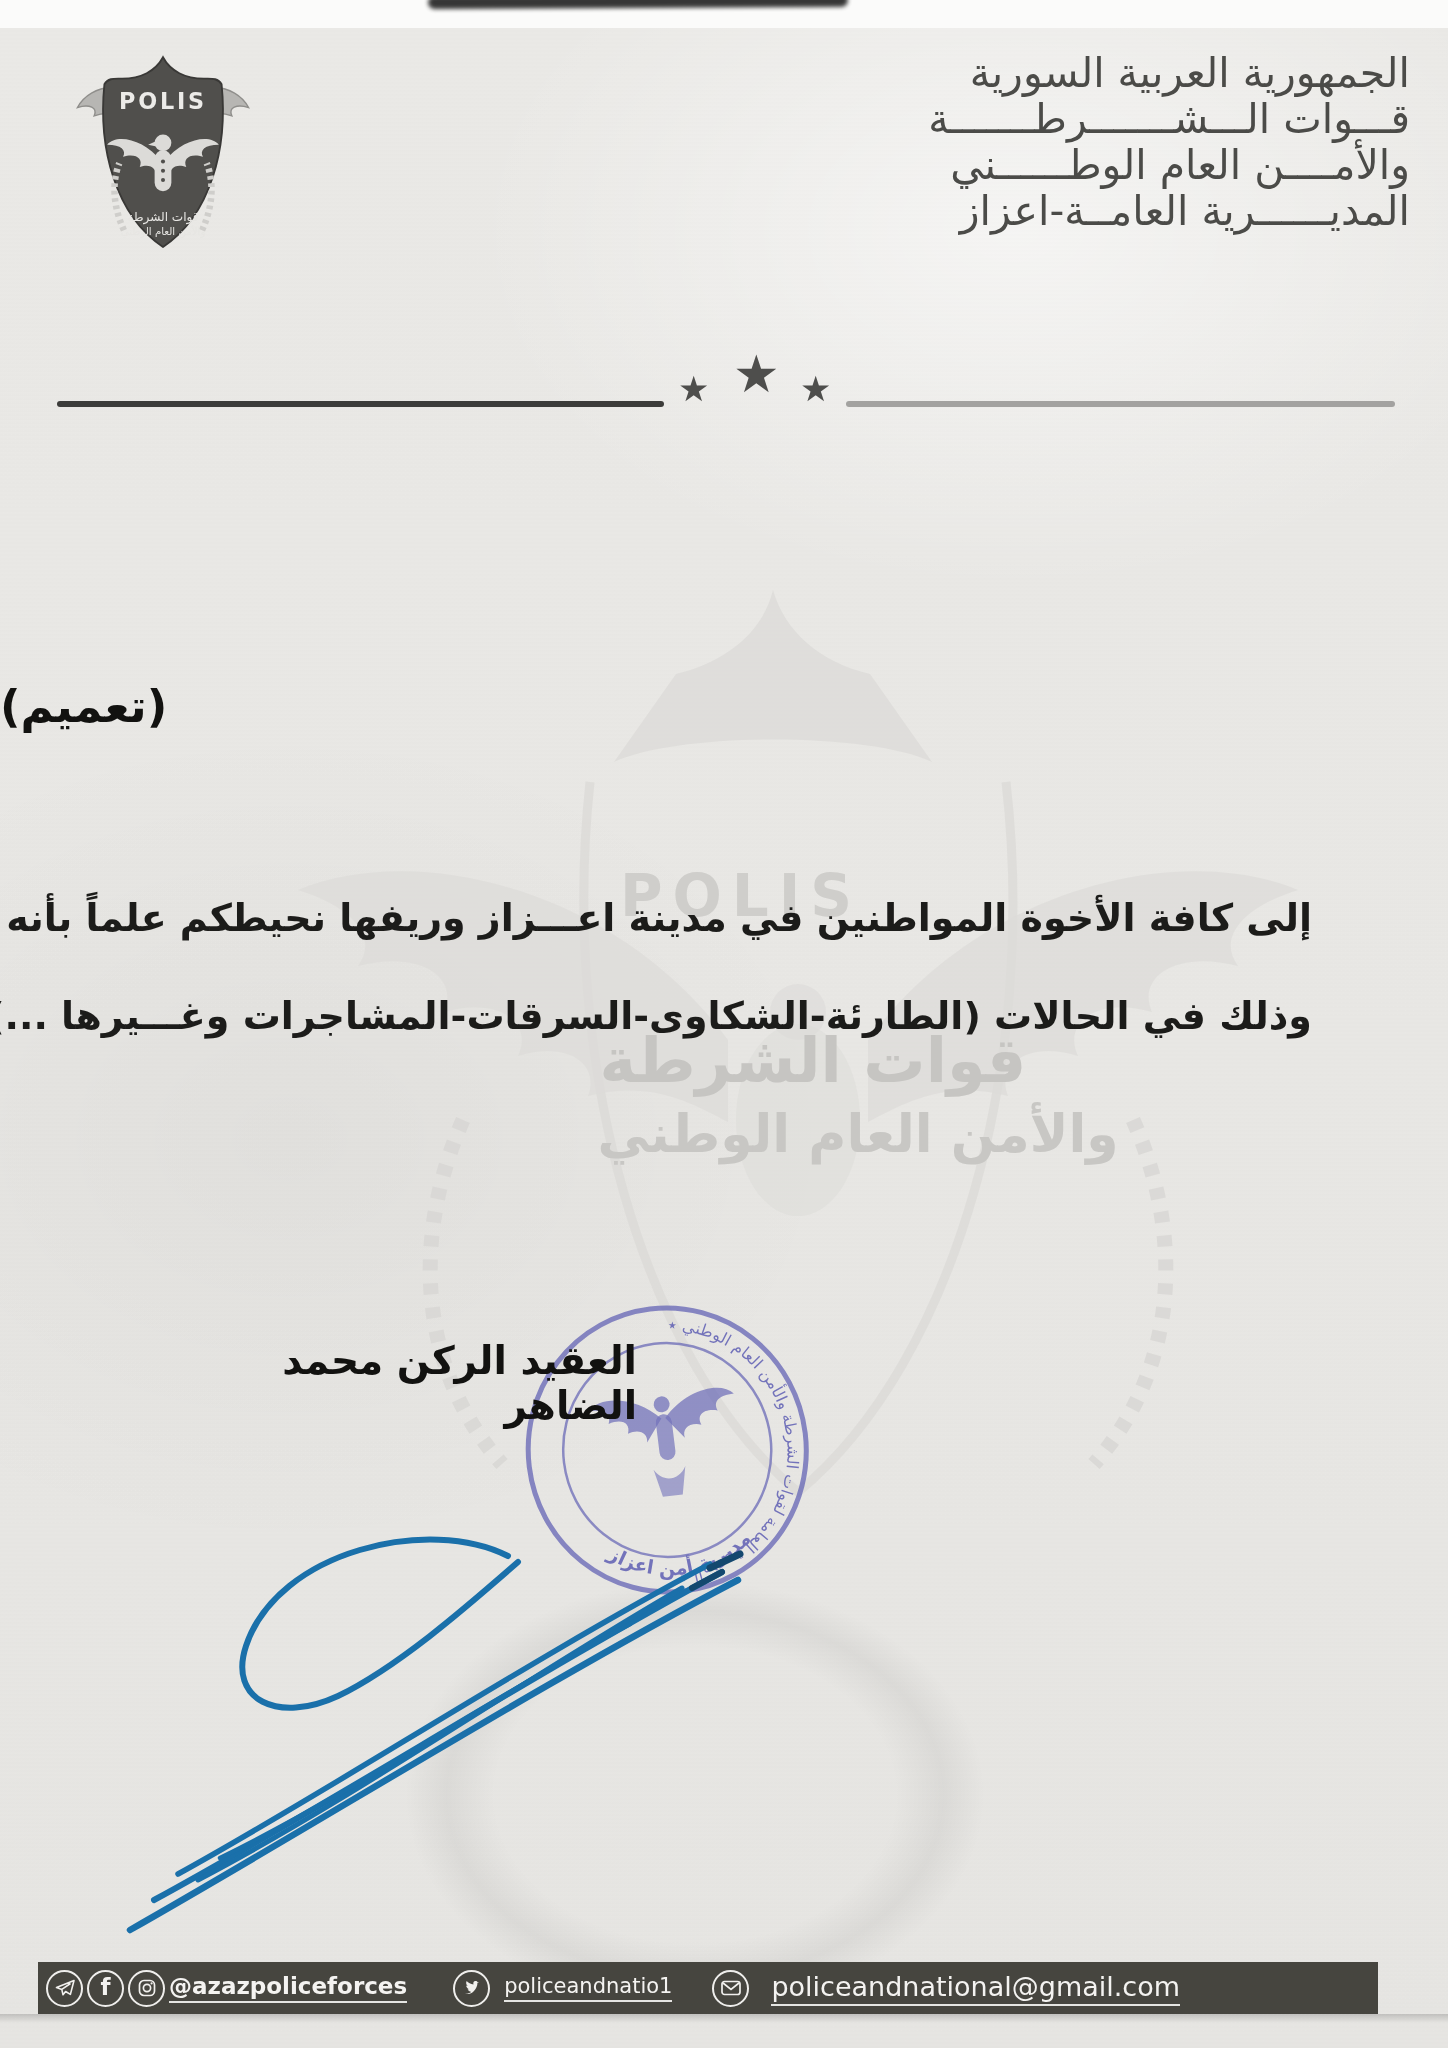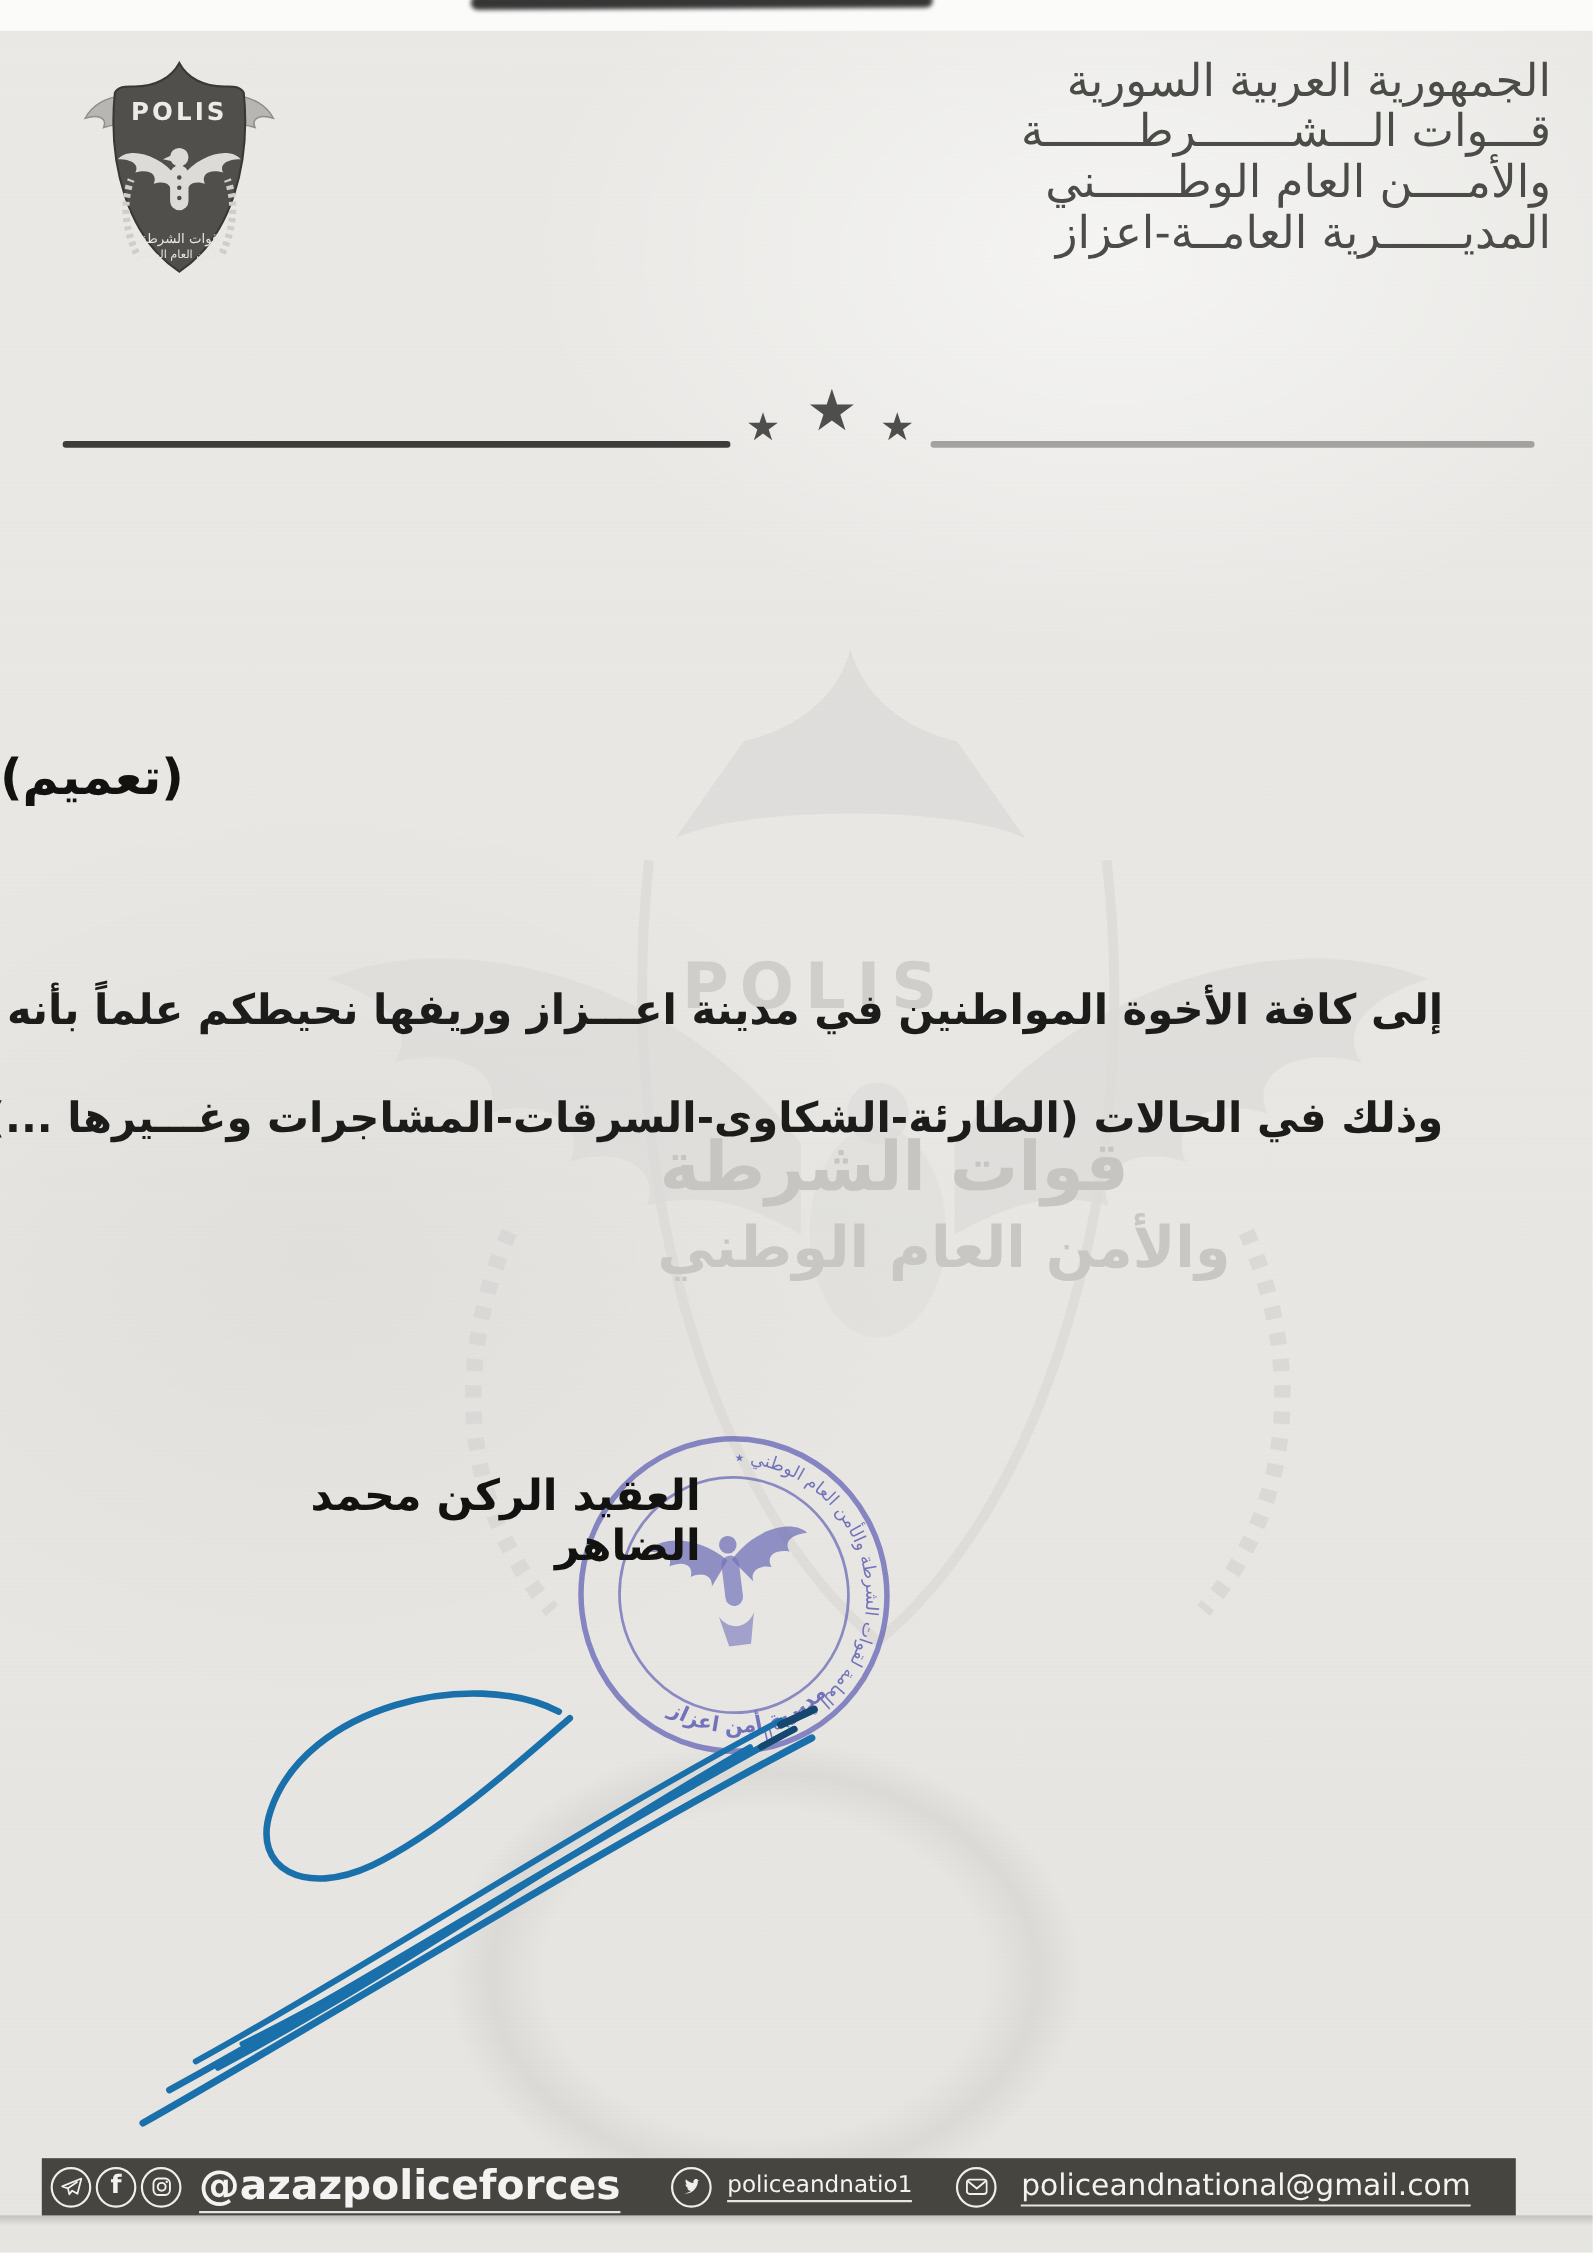--- a/index.html
+++ b/index.html
@@ -58,21 +58,21 @@
   
   .footer-bar{position:absolute;left:38px;top:1962px;width:1340px;height:52px;background:#46453f;
     display:flex;align-items:center;padding-left:8px;box-sizing:border-box;z-index:6;}
   .bar-shadow{position:absolute;left:0;right:0;top:2014px;height:9px;
     background:linear-gradient(rgba(0,0,0,.16), rgba(0,0,0,0));z-index:6;}
   .fcircle{width:33px;height:33px;border:2.5px solid #efeeec;border-radius:50%;
     display:flex;align-items:center;justify-content:center;flex:0 0 auto;margin-right:4px;}
   .fb-glyph{color:#f3f2f0;font-size:23px;font-weight:bold;line-height:1;transform:translateY(-1px);}
   .fhandle{color:#f4f3f1;border-bottom:2px solid rgba(246,246,244,.9);padding-bottom:2px;
     white-space:nowrap;}
-  .fh-main{font-size:37px;font-weight:bold;margin:0 46px 0 12px;}
+  .fh-main{font-size:23px;font-weight:bold;margin:0 46px 0 0;}
   .fh-tw{font-size:21px;margin:0 40px 0 10px;}
   .fh-mail{font-size:27px;margin-left:18px;}
 </style>
 </head>
 <body>
 
 <div class="page">
   <div class="paper">
     <div class="scanline-texture"></div>
   </div>

